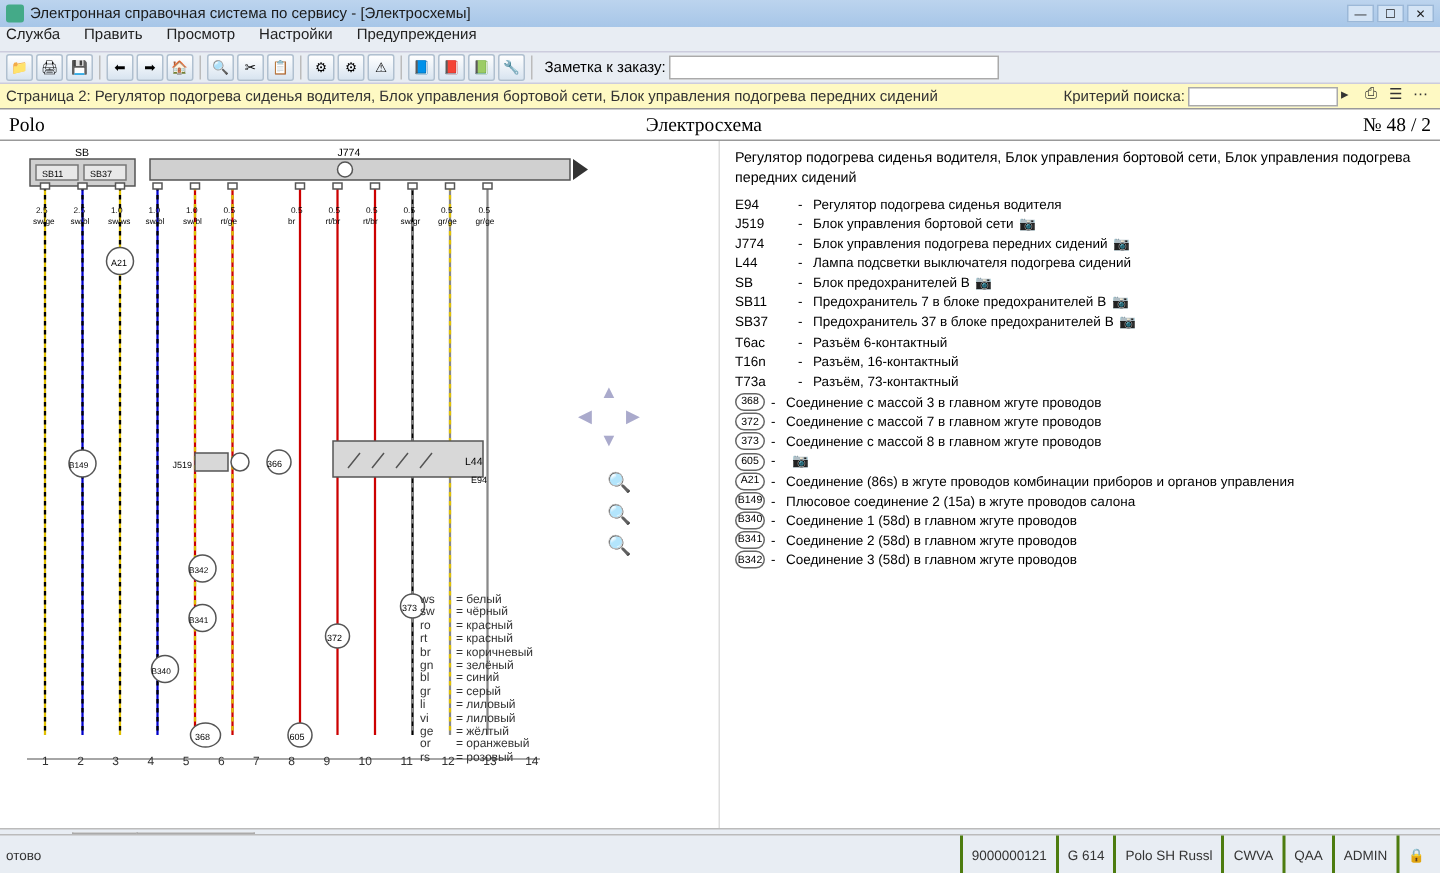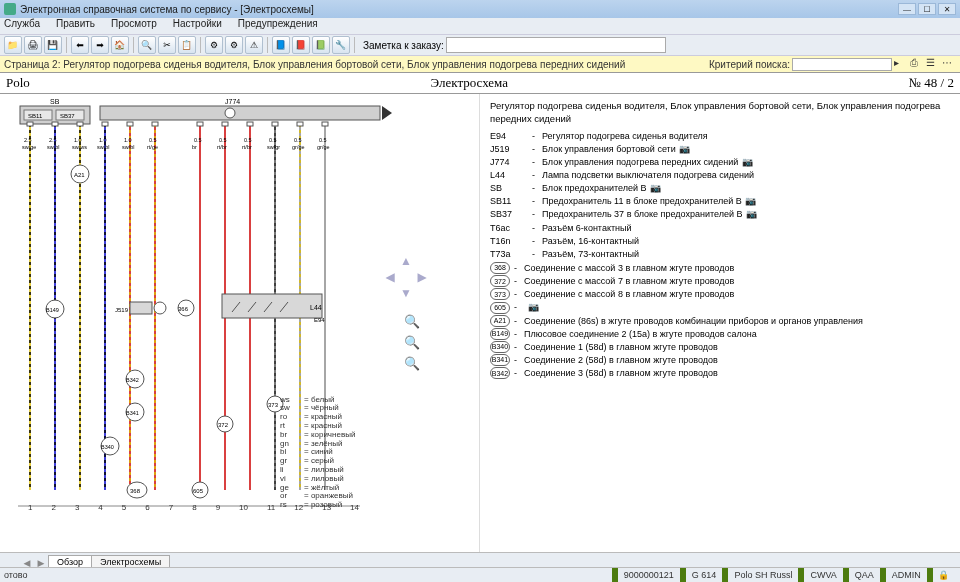--- a/index.html
+++ b/index.html
@@ -33,22 +33,22 @@
   .nav-arrows span { color:#aac; font-size:12px; text-align:center; cursor:pointer;}
   .zoom-ctl { position:absolute; right:58px; top:220px; display:flex; flex-direction:column; gap:6px;}
   .zoom-ctl span { color:#9bc; font-size:13px; cursor:pointer;}
   .color-legend { position:absolute; left:280px; bottom:42px; font-size:8px; line-height:1.1; color:#333;}
   .color-legend .r { display:flex; gap:8px;}
   .color-legend .r span:first-child { width:16px;}
   svg.diagram { position:absolute; top:0; left:0; }
   .tabs-bottom { position:absolute; left:0; right:0; bottom:14px; height:16px; background:#e8edf3; border-top:1px solid #bbb; display:flex; align-items:flex-end; padding-left:20px; gap:0; font-size:9px;}
   .tabs-bottom .tab { background:#fff; border:1px solid #aaa;border-bottom:none; padding:1px 8px; margin-right:-1px;}
   .tabs-bottom .arrow { width:14px;text-align:center;color:#888;}
-  .statusbar { position:absolute; left:0;right:0;bottom:0;height:15px;background:#e8edf3;border-top:1px solid #bbb;display:flex;align-items:center;font-size:9px;padding:0 4px;color:#333;}
-  .statusbar .cell { border-left:6px solid #4d7c0f;padding:0 6px;height:100%;display:flex;align-items:center;}
+  .statusbar { position:absolute; left:0;right:0;bottom:0;height:26px;background:#e8edf3;border-top:1px solid #bbb;display:flex;align-items:center;font-size:9px;padding:0 4px;color:#333;}
+  .statusbar .cell { border-left:2px solid #4d7c0f;padding:0 6px;height:100%;display:flex;align-items:center;}
   .statusbar .spacer { flex:1;}
   .axis-nums { position:absolute; left:28px; bottom:40px; display:flex; gap:19px; font-size:8px; color:#333;}
 </style>
 </head>
 <body>
 
 <div class="titlebar">
   <span class="icon"></span>
   <span>Электронная справочная система по сервису - [Электросхемы]</span>
   <div class="winbtns">
@@ -336,21 +336,21 @@
     </div>
         <div class="legend-row">
      <span class="code">SB</span>
           <span class="dash">-</span>
      <span>Блок предохранителей B</span>
           <span class="cam">📷</span>
     </div>
         <div class="legend-row">
      <span class="code">SB11</span>
           <span class="dash">-</span>
-     <span>Предохранитель 11 в блоке предохранителей B</span>
+     <span>Предохранитель 7 в блоке предохранителей B</span>
           <span class="cam">📷</span>
     </div>
         <div class="legend-row">
      <span class="code">SB37</span>
           <span class="dash">-</span>
      <span>Предохранитель 37 в блоке предохранителей B</span>
           <span class="cam">📷</span>
     </div>
         <div class="legend-row">
      <span class="code">T6ac</span>

